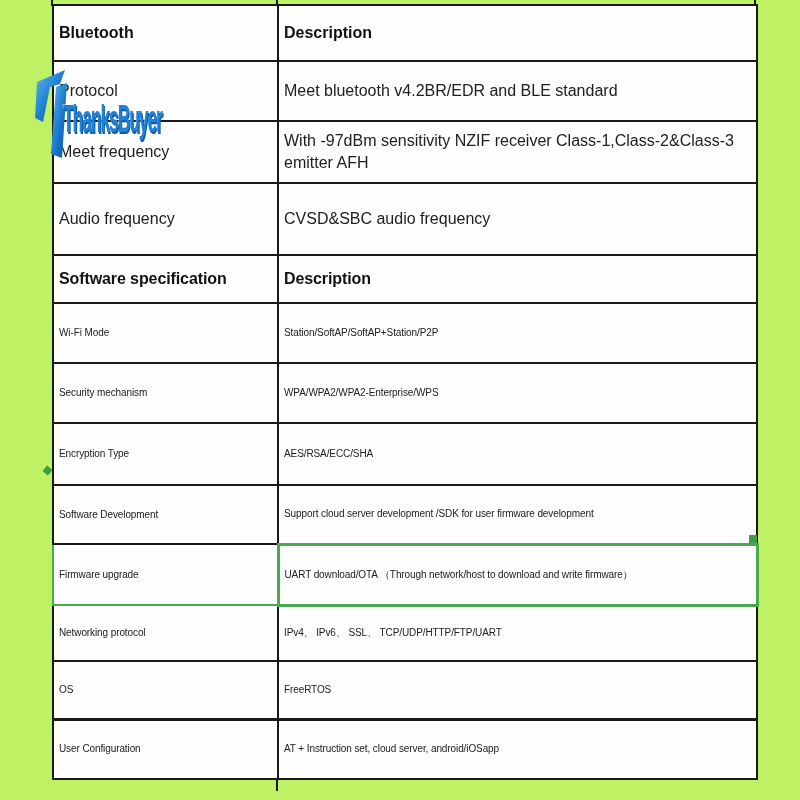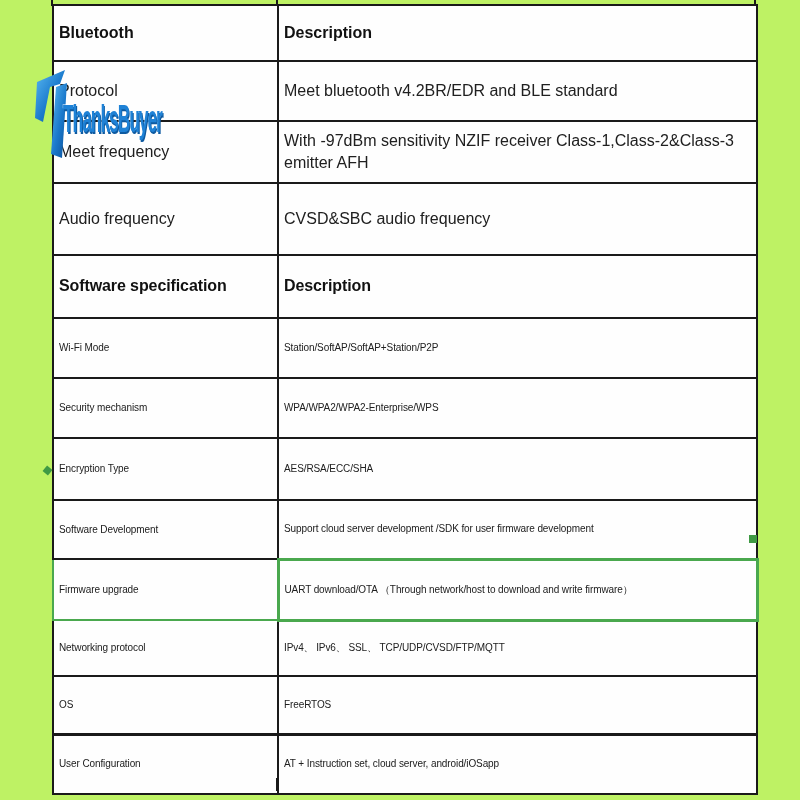--- a/index.html
+++ b/index.html
@@ -79,21 +79,21 @@
     </tr>
     <tr class="s1" style="height:62px">
       <td class="label-cell">Meet frequency</td>
       <td class="desc-cell">With -97dBm sensitivity NZIF receiver Class-1,Class-2&amp;Class-3 emitter AFH</td>
     </tr>
     <tr class="s1" style="height:72px">
       <td class="label-cell">Audio frequency</td>
       <td class="desc-cell">CVSD&amp;SBC audio frequency</td>
     </tr>
 
-    <tr class="s2" style="height:63px">
+    <tr class="s2" style="height:48px">
       <td class="hdr label-cell">Software specification</td>
       <td class="hdr hdr-desc">Description</td>
     </tr>
     <tr class="s2" style="height:60px">
       <td class="label-cell">Wi-Fi Mode</td>
       <td class="desc-cell">Station/SoftAP/SoftAP+Station/P2P</td>
     </tr>
     <tr class="s2" style="height:60px">
       <td class="label-cell">Security mechanism</td>
       <td class="desc-cell">WPA/WPA2/WPA2-Enterprise/WPS</td>
@@ -105,21 +105,21 @@
     <tr class="s2" style="height:59px">
       <td class="label-cell">Software Development</td>
       <td class="desc-cell">Support cloud server development /SDK for user firmware development</td>
     </tr>
     <tr class="s2 green" style="height:61px">
       <td class="label-cell">Firmware upgrade</td>
       <td class="desc-cell">UART download/OTA （Through network/host to download and write firmware）</td>
     </tr>
     <tr class="s2" style="height:56px">
       <td class="label-cell">Networking protocol</td>
-      <td class="desc-cell">IPv4、 IPv6、 SSL、 TCP/UDP/CVSD/FTP/MQTT</td>
+      <td class="desc-cell">IPv4、 IPv6、 SSL、 TCP/UDP/HTTP/FTP/UART</td>
     </tr>
     <tr class="s2 last" style="height:58px">
       <td class="label-cell">OS</td>
       <td class="desc-cell">FreeRTOS</td>
     </tr>
     <tr class="s2" style="height:60px">
       <td class="label-cell">User Configuration</td>
       <td class="desc-cell">AT + Instruction set, cloud server, android/iOSapp</td>
     </tr>
   </tbody>

